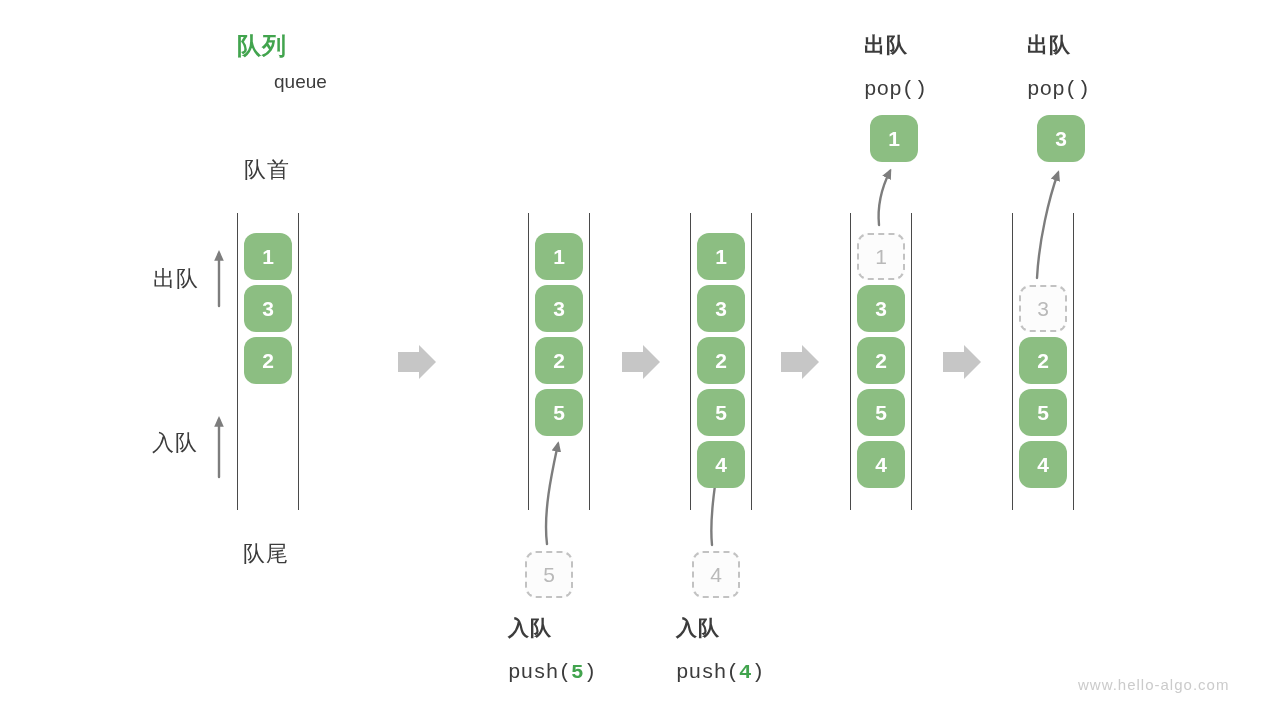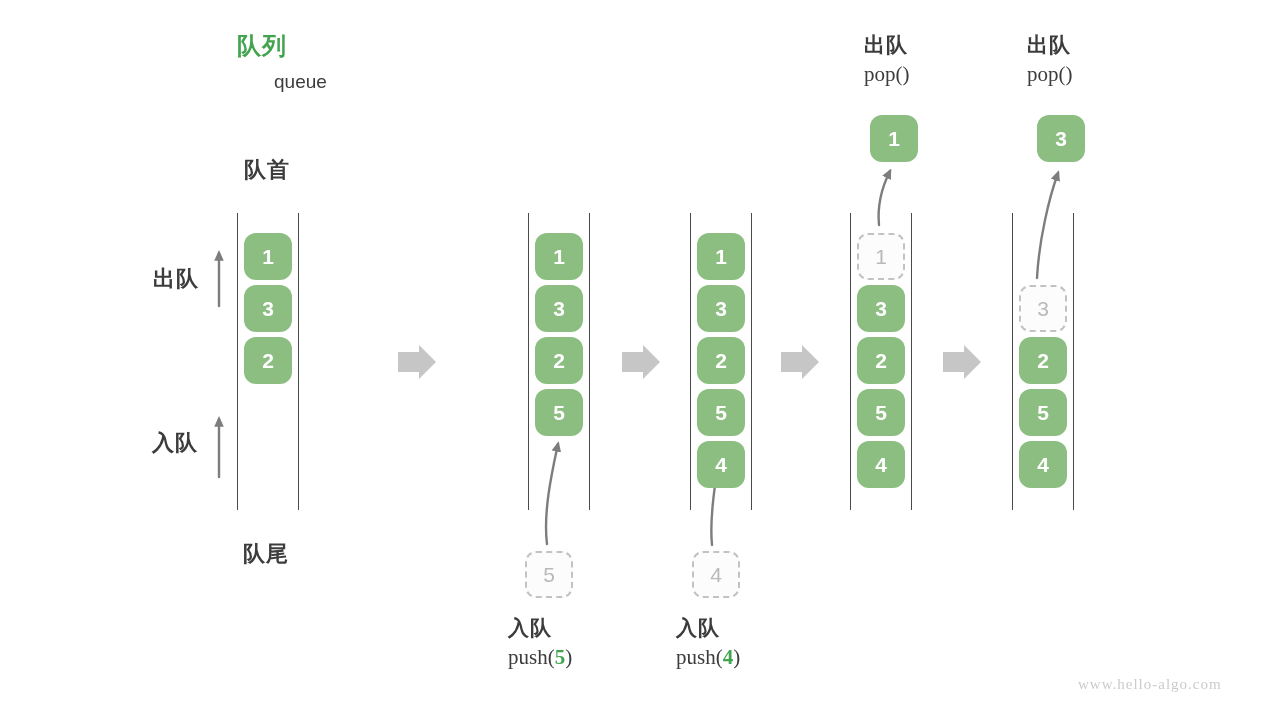--- a/index.html
+++ b/index.html
@@ -17,21 +17,21 @@
   .title {
     font-size: 24px;
     font-weight: 700;
     color: var(--title-green, #42a44e);
     letter-spacing: 1px;
   }
   .subtitle { font-size: 19px; color: var(--text-dark, #3c3c3c); }
 
   .cn-label {
     font-size: 22px;
-    font-weight: 700;
+    font-weight: 400;
     color: var(--text-dark, #3c3c3c);
     letter-spacing: 1px;
     white-space: nowrap;
   }
 
   .rails {
     box-sizing: border-box;
     width: 62px;
     height: 297px;
     border-left: 1.5px solid var(--rail-gray, #4a4a4a);
@@ -68,43 +68,43 @@
 
   .op { white-space: nowrap; }
   .op .op-title {
     font-size: 21px;
     font-weight: 700;
     color: var(--text-dark, #3c3c3c);
     letter-spacing: 1px;
     line-height: 26px;
   }
   .op .op-code {
-    margin-top: 3px;
-    font-family: Liberation Serif, serif;
+    margin-top: 19px;
+    font-family: Liberation Mono, monospace;
     font-size: 21px;
     color: var(--text-dark, #3c3c3c);
     line-height: 26px;
   }
   .op .op-code .arg {
     color: var(--arg-green, #42a44e);
     font-weight: 700;
   }
 
   #overlay { position: absolute; left: 0; top: 0; pointer-events: none; }
   .flow-line {
     stroke: var(--arrow-gray, #7d7d7d);
     stroke-width: 2.4;
     fill: none;
     stroke-linecap: round;
   }
   .arrowhead-shape { fill: var(--arrow-gray, #7d7d7d); }
   .block-arrow-shape { fill: var(--block-arrow, #c6c6c6); }
 
   .watermark {
-    font-family: Liberation Serif, serif;
+    font-family: Liberation Sans, sans-serif;
     font-size: 15px;
     color: var(--watermark-gray, #cbcbcb);
     letter-spacing: 1px;
   }
 </style>
 </head>
 <body>
 
 <div id="canvas">
 

